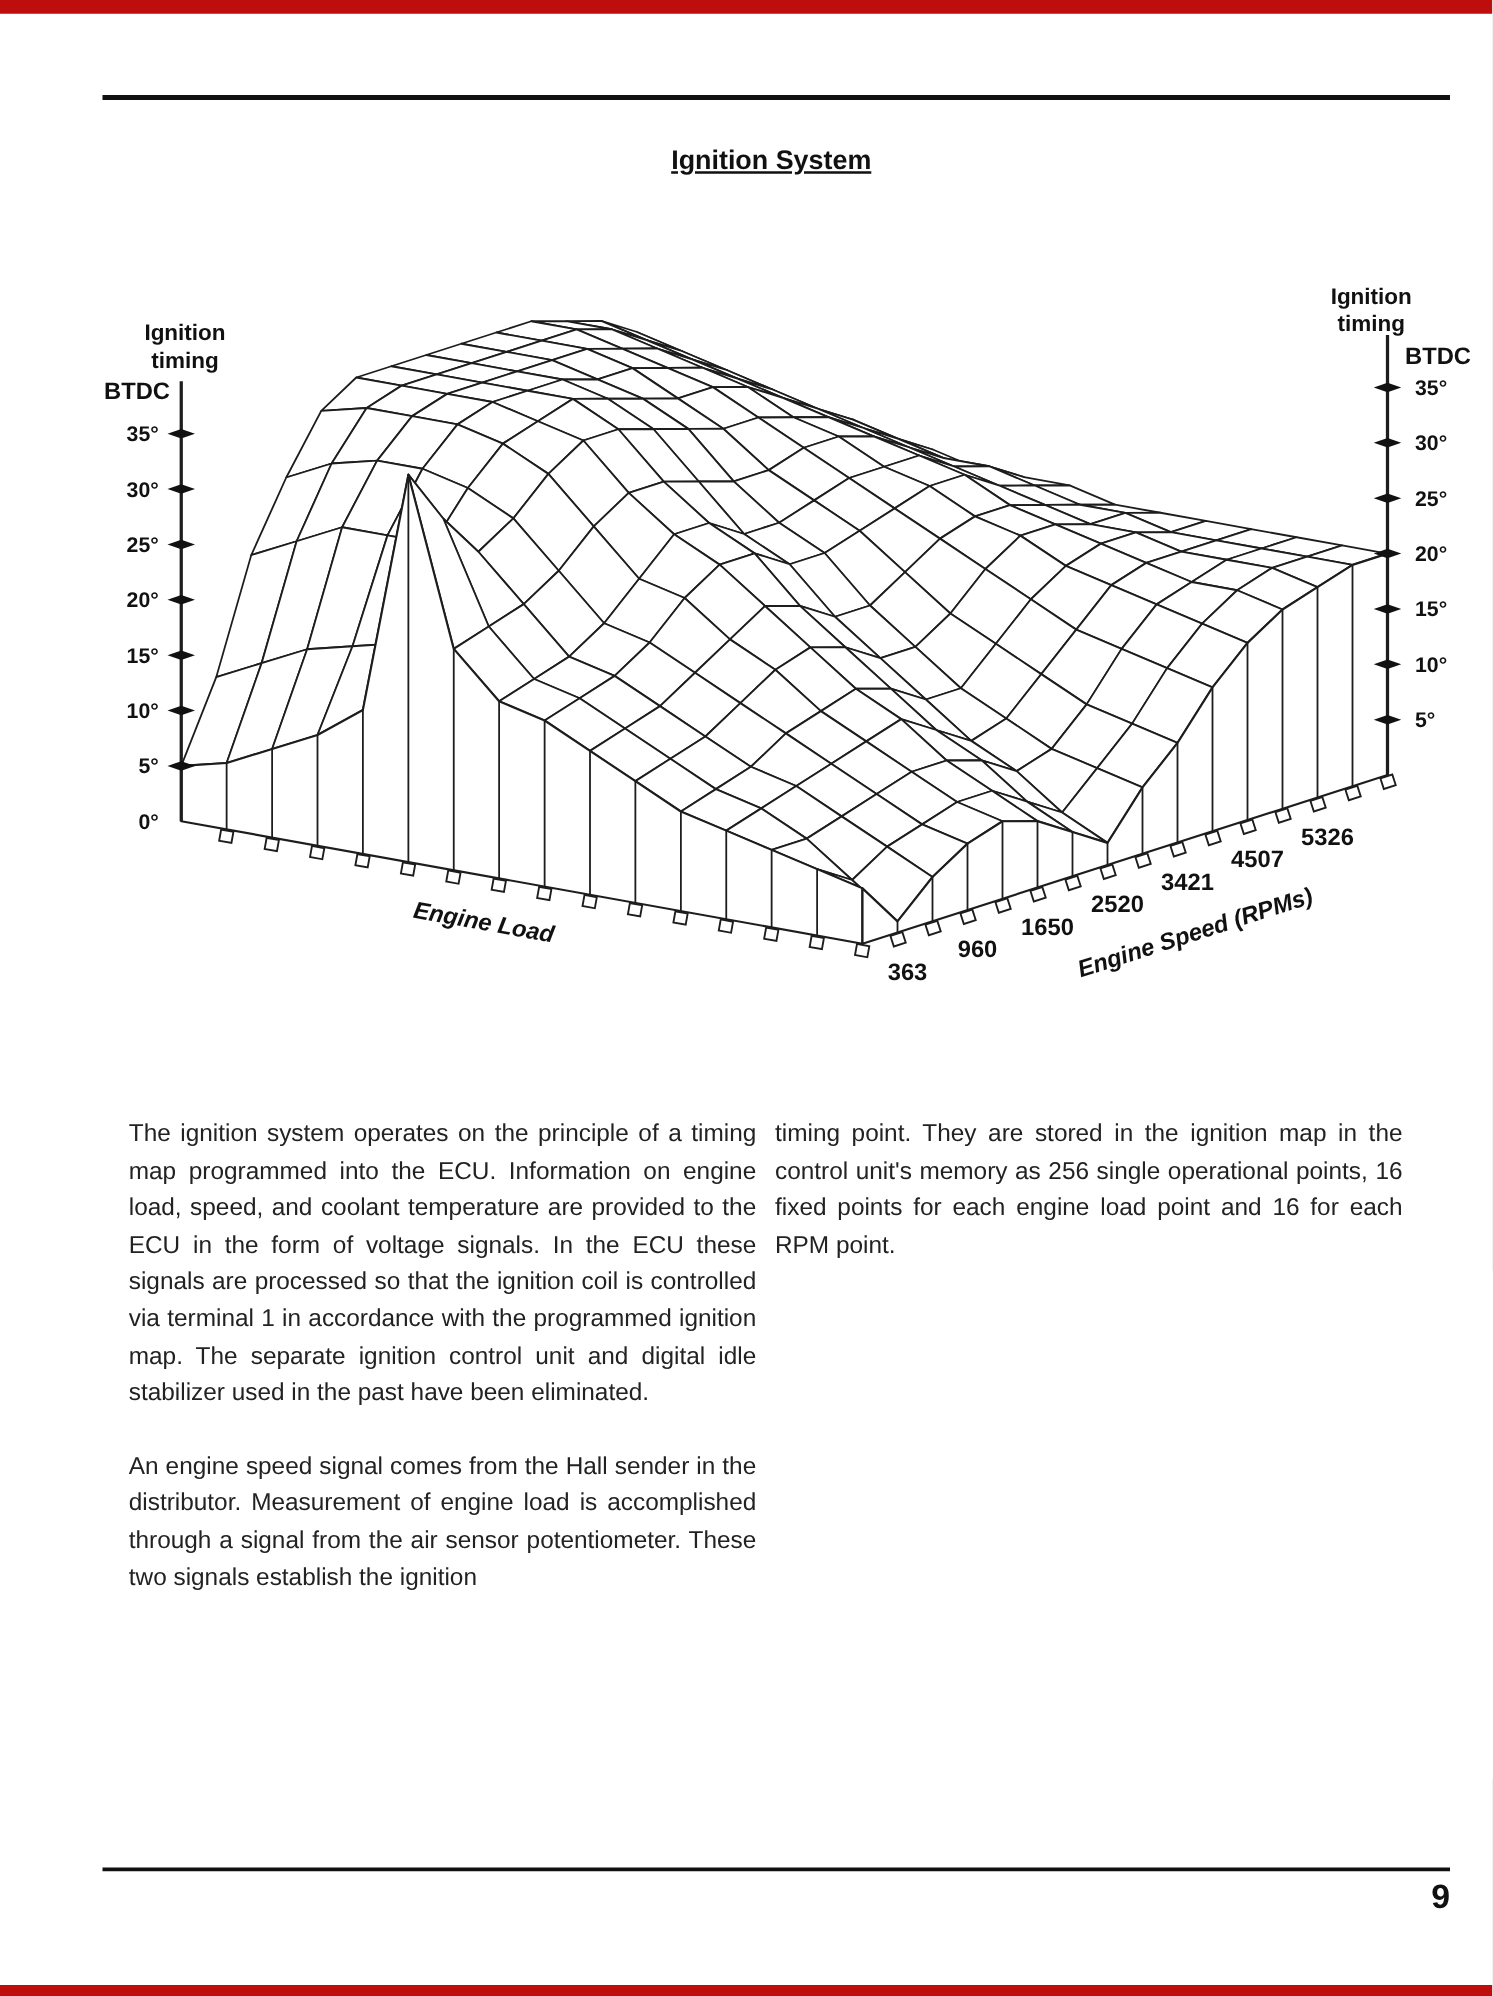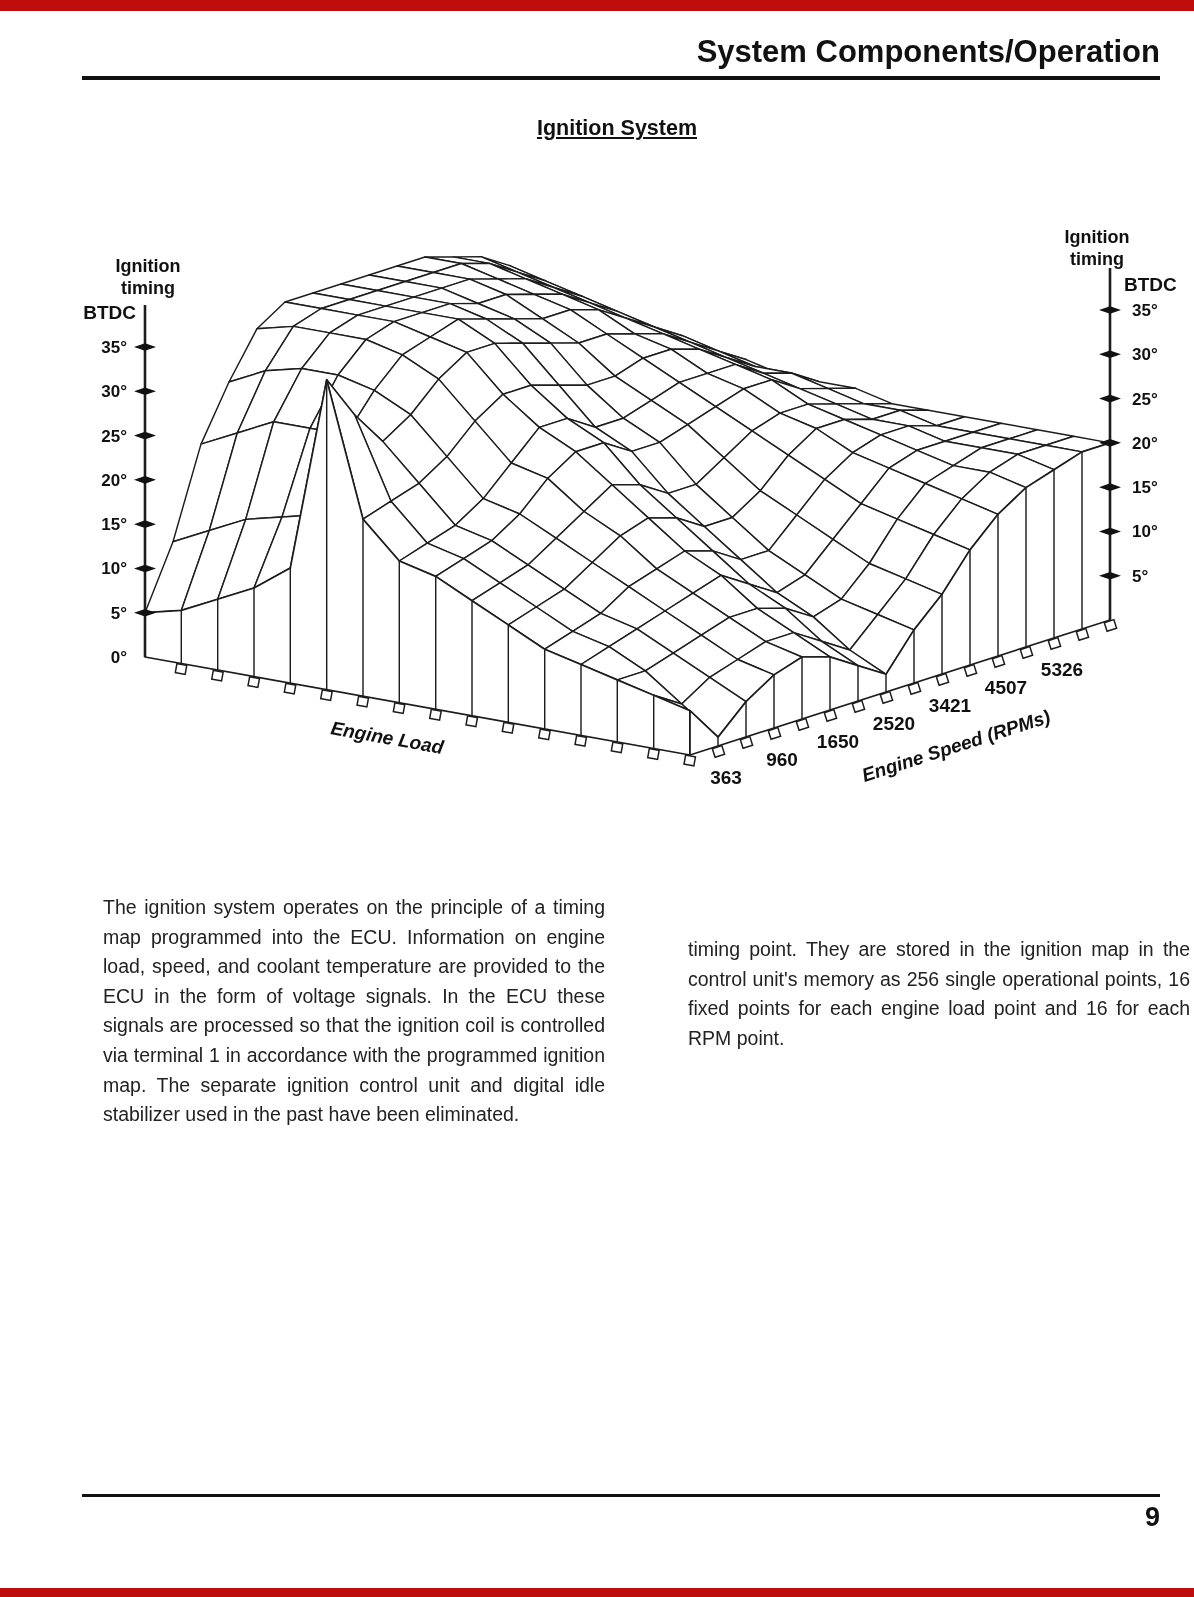--- a/index.html
+++ b/index.html
@@ -10,33 +10,32 @@
   #bottom-bar{bottom:0;height:9px;}
   #header-title{position:absolute;top:34px;left:80px;width:1080px;text-align:right;
         font-size:31px;font-weight:bold;letter-spacing:0px;color:#111;}
   #header-rule{position:absolute;top:76px;left:82px;width:1078px;height:4px;background:#111;}
   #section-title{position:absolute;top:116px;left:0;width:1234px;text-align:center;
         font-size:21.5px;font-weight:bold;text-decoration:underline;color:#111;}
   #map-svg{position:absolute;top:195px;left:0;}
   .col{position:absolute;top:893px;width:502px;font-size:19.5px;line-height:29.6px;
         text-align:justify;color:#222;}
   #col-left{left:80px;margin-left:23px;}
-  #col-right{left:688px;margin-top:42px;}
+  #col-right{left:620px;}
   .col p{margin:0 0 29px 0;}
   #bottom-rule{position:absolute;top:1494px;left:82px;width:1078px;height:3px;background:#111;}
   #page-number{position:absolute;top:1502px;left:860px;width:300px;text-align:right;
         font-size:27px;font-weight:bold;color:#111;}
 </style>
 </head>
 <body>
 
 <div id="page">
   <div id="top-bar" class="accent-bar" style="background: rgb(189, 13, 13);"></div>
 
-  <div id="header-title">System Components/Operation</div>
   <div id="header-rule"></div>
   <div id="section-title">Ignition System</div>
 
   <svg id="map-svg" width="1194" height="630" viewBox="0 0 1194 630">
       <path d="M537.0,88.0 L573.3,103.4 L601.3,121.0 L565.0,114.4 Z" fill="#fff" stroke="#1d1d1d" stroke-width="1.45" stroke-linejoin="round"></path>
       <path d="M509.0,70.4 L545.3,85.8 L573.3,103.4 L537.0,88.0 Z" fill="#fff" stroke="#1d1d1d" stroke-width="1.45" stroke-linejoin="round"></path>
       <path d="M573.3,103.4 L609.7,118.8 L637.7,136.4 L601.3,121.0 Z" fill="#fff" stroke="#1d1d1d" stroke-width="1.45" stroke-linejoin="round"></path>
       <path d="M481.0,61.7 L517.3,77.1 L545.3,85.8 L509.0,70.4 Z" fill="#fff" stroke="#1d1d1d" stroke-width="1.45" stroke-linejoin="round"></path>
       <path d="M545.3,85.8 L581.7,101.2 L609.7,118.8 L573.3,103.4 Z" fill="#fff" stroke="#1d1d1d" stroke-width="1.45" stroke-linejoin="round"></path>
       <path d="M609.7,118.8 L646.0,134.2 L674.0,142.9 L637.7,136.4 Z" fill="#fff" stroke="#1d1d1d" stroke-width="1.45" stroke-linejoin="round"></path>
@@ -364,20 +363,21 @@
       <text x="893.995" y="534.995" font-size="19" font-family="&quot;Liberation Sans&quot;,sans-serif" text-anchor="middle" font-weight="bold" fill="#111">2520</text>
       <text x="949.995" y="516.995" font-size="19" font-family="&quot;Liberation Sans&quot;,sans-serif" text-anchor="middle" font-weight="bold" fill="#111">3421</text>
       <text x="1005.995" y="498.995" font-size="19" font-family="&quot;Liberation Sans&quot;,sans-serif" text-anchor="middle" font-weight="bold" fill="#111">4507</text>
       <text x="1061.995" y="480.995" font-size="19" font-family="&quot;Liberation Sans&quot;,sans-serif" text-anchor="middle" font-weight="bold" fill="#111">5326</text>
       <text font-size="19" font-family="&quot;Liberation Sans&quot;,sans-serif" text-anchor="middle" font-weight="bold" fill="#111" font-style="italic" transform="translate(386,549) rotate(10.2)">Engine Load</text>
       <text font-size="19" font-family="&quot;Liberation Sans&quot;,sans-serif" text-anchor="middle" font-weight="bold" fill="#111" font-style="italic" transform="translate(958,557) rotate(-17.8)">Engine Speed (RPMs)</text>
     </svg>
 
   <div id="col-left" class="col">
     <p>The ignition system operates on the principle of a timing map programmed into the ECU. Information on engine load, speed, and coolant temperature are provided to the ECU in the form of voltage signals. In the ECU these signals are processed so that the ignition coil is controlled via terminal 1 in accordance with the programmed ignition map. The separate ignition control unit and digital idle stabilizer used in the past have been eliminated.</p>
+    <p>An engine speed signal comes from the Hall sender in the distributor. Measurement of engine load is accomplished through a signal from the air sensor potentiometer. These two signals establish the ignition</p>
   </div>
   <div id="col-right" class="col">
     <p>timing point. They are stored in the ignition map in the control unit's memory as 256 single operational points, 16 fixed points for each engine load point and 16 for each RPM point.</p>
   </div>
 
   <div id="bottom-rule"></div>
   <div id="page-number">9</div>
   <div id="bottom-bar" class="accent-bar" style="background: rgb(189, 13, 13);"></div>
 </div>
 

